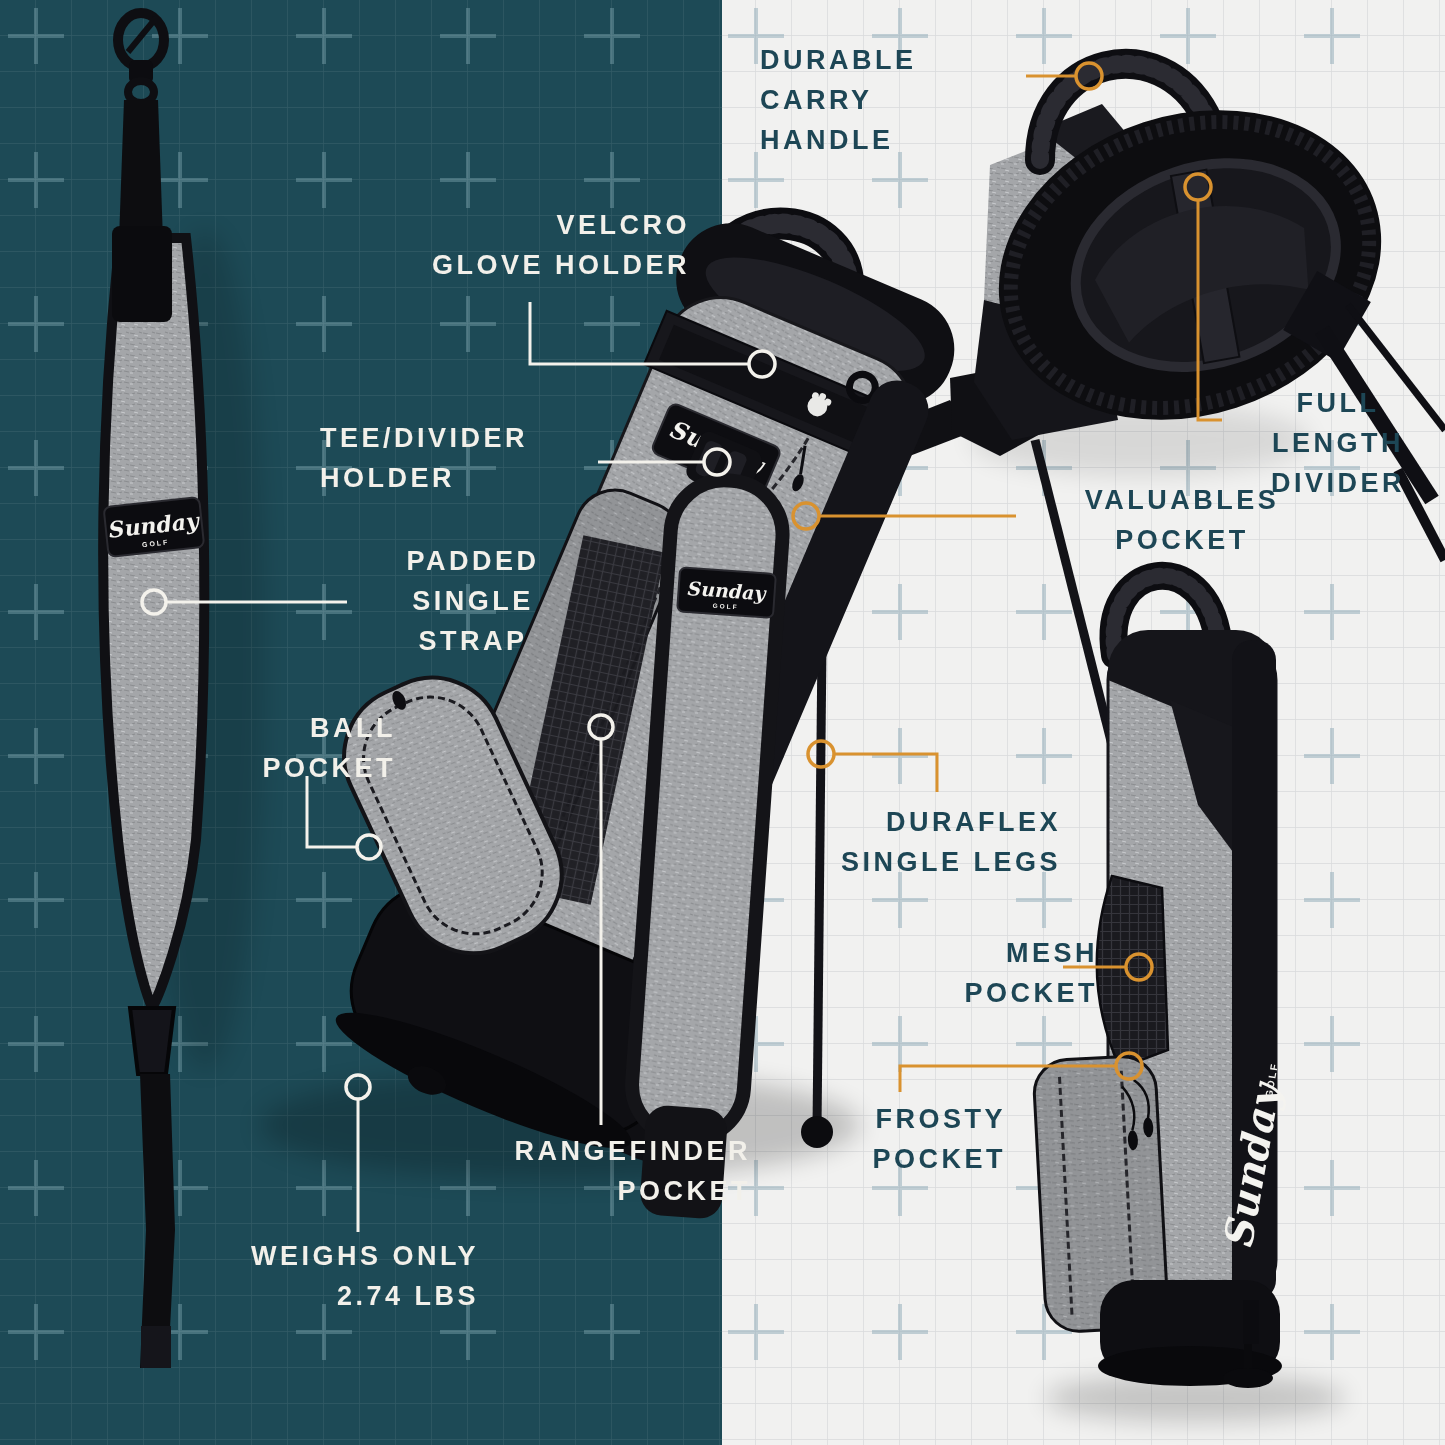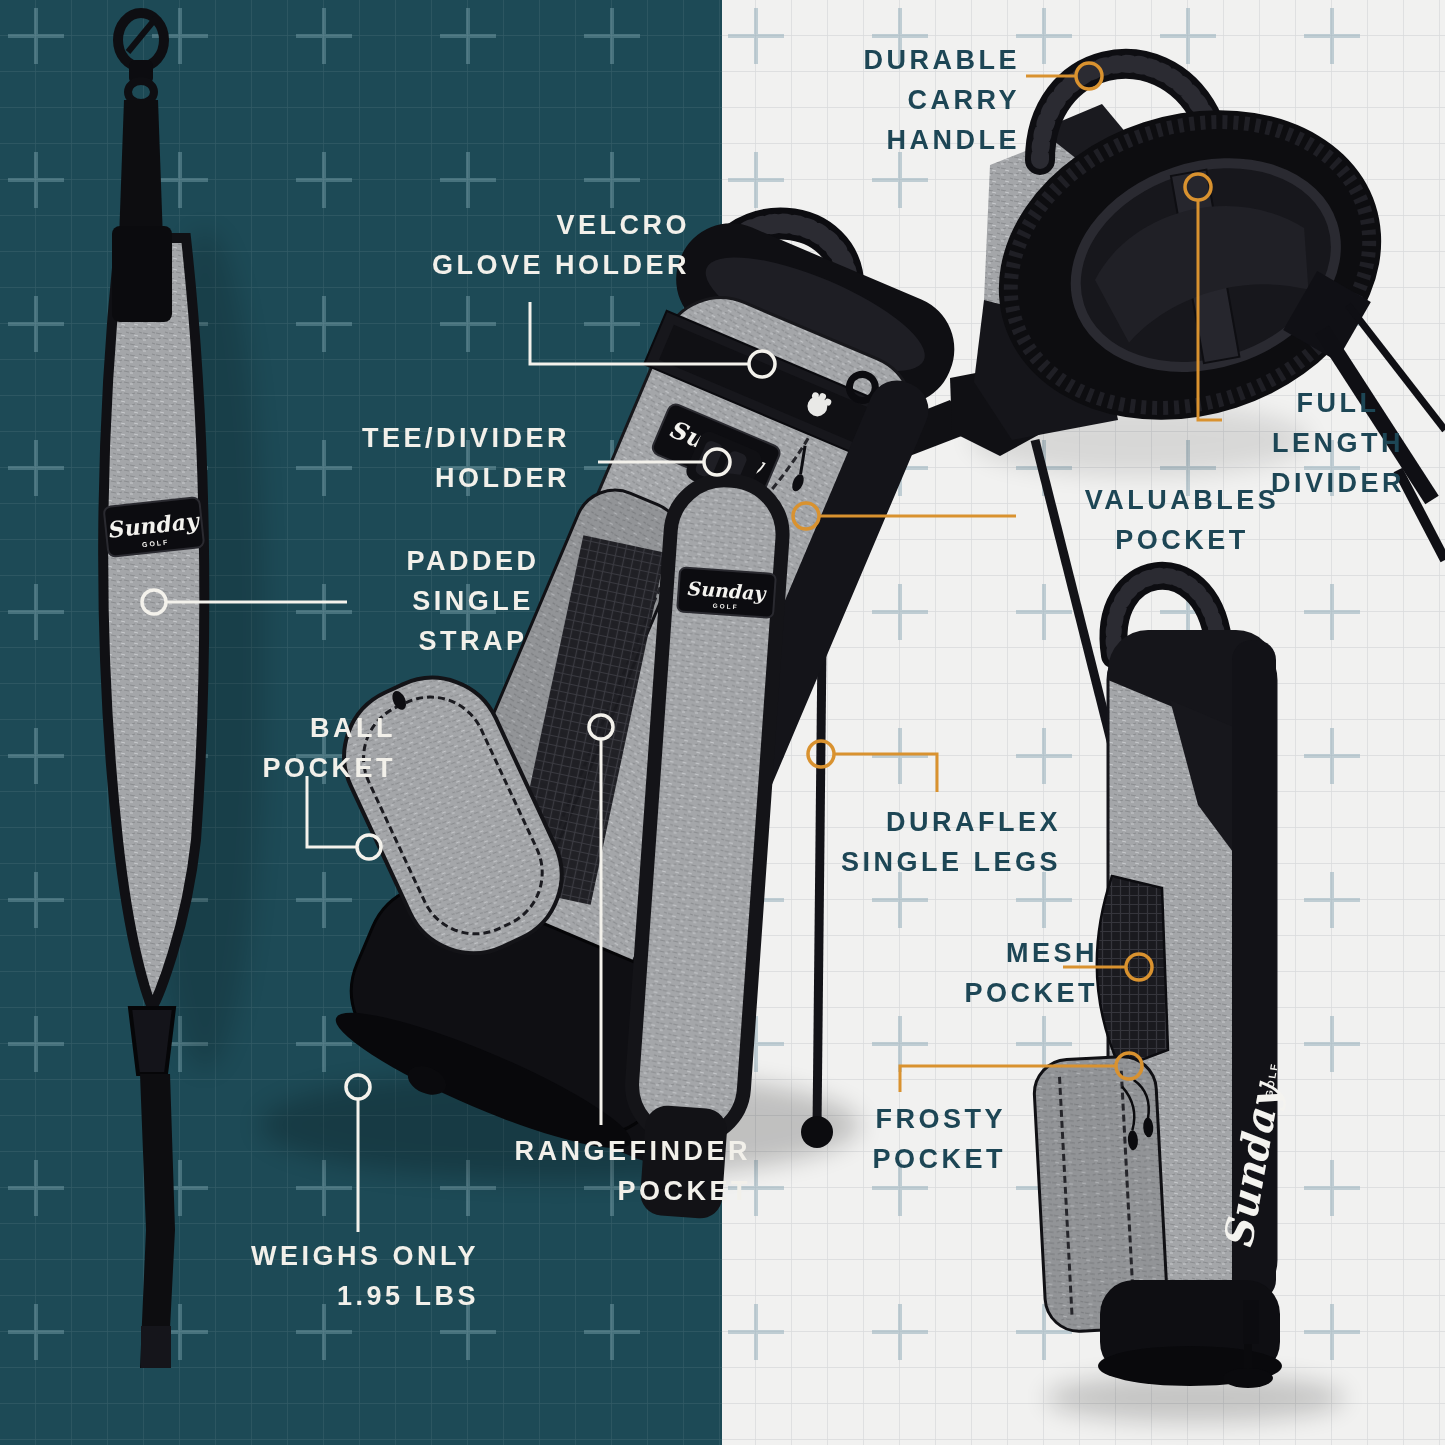--- a/index.html
+++ b/index.html
@@ -4,21 +4,21 @@
 <style>
   html,body{margin:0;padding:0;background:#222;}
   .stage{position:relative;width:1445px;height:1445px;overflow:hidden;background:var(--light_bg,#f1f1f0);
          font-family:"Liberation Sans",sans-serif;}
   .stage svg{position:absolute;left:0;top:0;}
   .bgTeal{fill:var(--teal_bg,#1d4a56);}
   .bgLight{fill:var(--light_bg,#f1f1f0);}
   .label{position:absolute;font:700 27px/40px "Liberation Sans",sans-serif;letter-spacing:3.5px;z-index:3;}
   .label.light{color:var(--label_light,#f2f0ea);}
   .label.dark{color:var(--label_dark,#1d4655);}
-  .center{text-align:right}.right{text-align:right}.left{text-align:center}
+  .center{text-align:right}.right{}.left{text-align:center}
   .conn{fill:none;stroke-width:3;}
   .conn circle{fill:none;stroke-width:3.5;}
   .conn.white{stroke:#f4f2ec;}
   .conn.orange{stroke:var(--accent_orange,#d9922f);}
   .script{font-family:"DejaVu Serif",serif;font-style:italic;font-weight:bold;fill:#f4f3ef;}
   .wordmark{font-family:"Liberation Sans",sans-serif;font-weight:bold;fill:#f4f3ef;letter-spacing:2px;}
 </style>
 </head>
 <body>
 
@@ -289,16 +289,16 @@
 <div class="label dark center" style="left:796px;top:1099px;width:210px">
   <div>FROSTY</div>
   <div>POCKET</div>
 </div>
 <div class="label light center" style="left:451px;top:1131px;width:300px">
   <div>RANGEFINDER</div>
   <div>POCKET</div>
 </div>
 <div class="label light center" style="left:239px;top:1236px;width:240px">
   <div>WEIGHS ONLY</div>
-  <div>1.95 LBS</div>
+  <div>2.74 LBS</div>
 </div>
 
 </div>
 
 </body></html>

